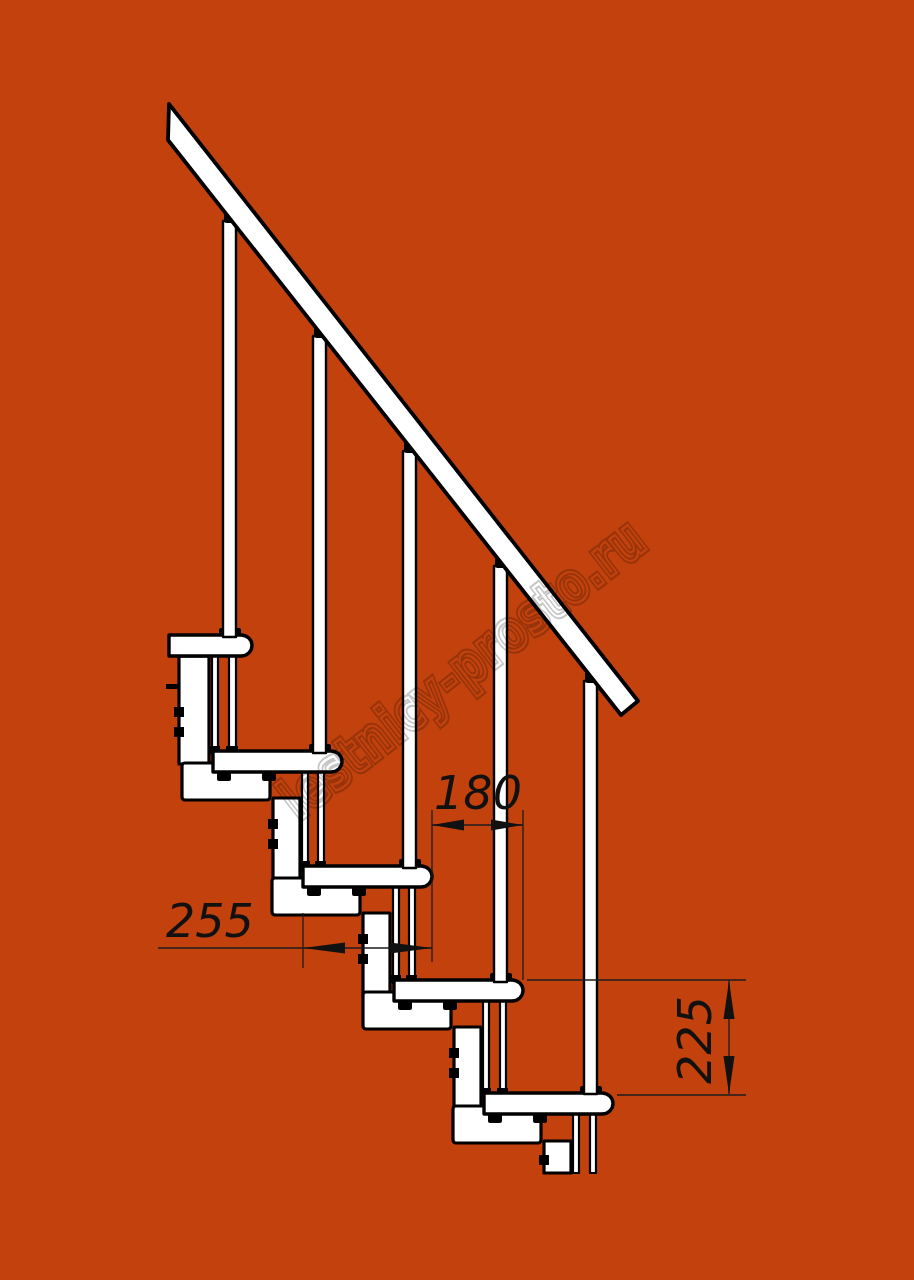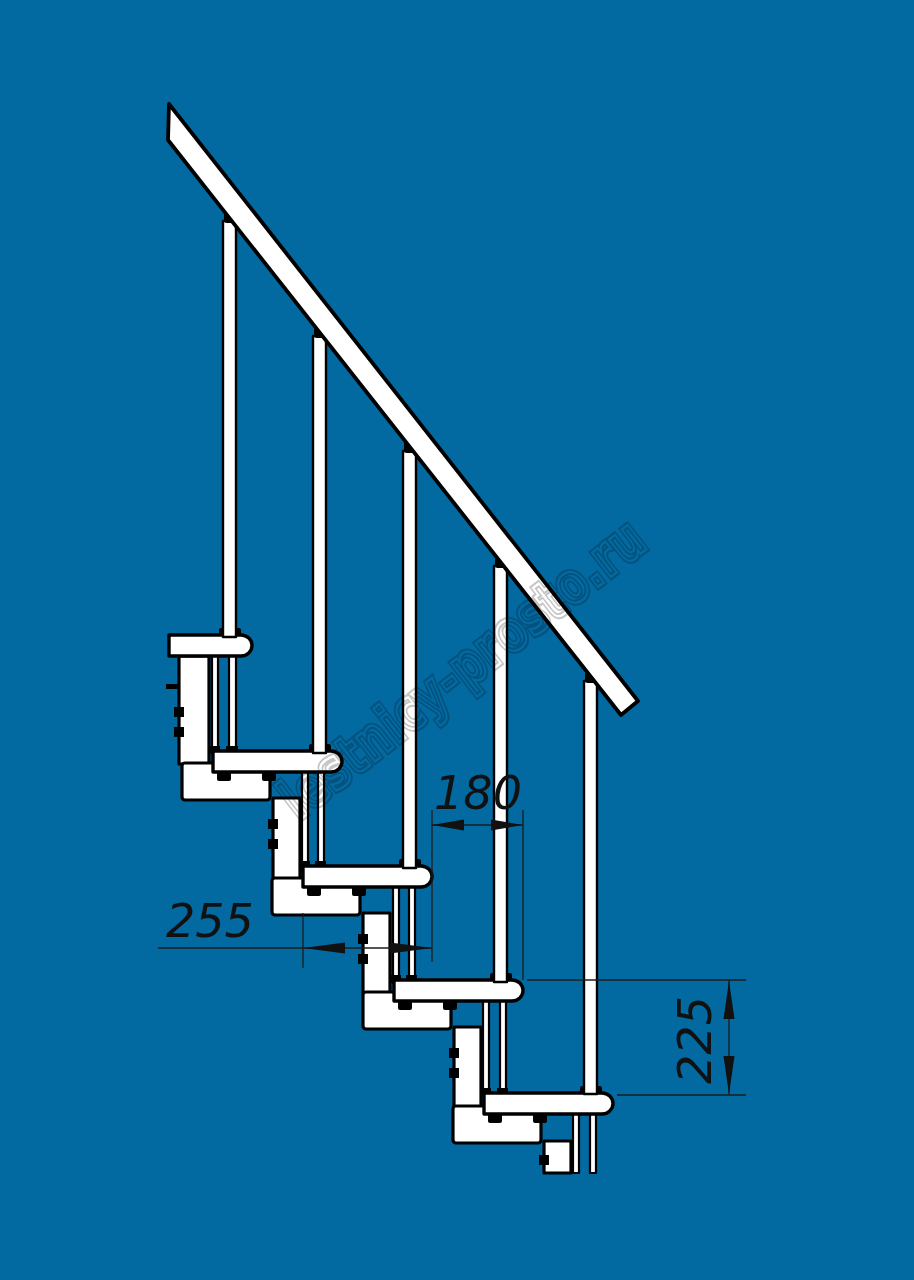--- a/index.html
+++ b/index.html
@@ -1,16 +1,16 @@
 <!DOCTYPE html>
 <html><head>
 <meta charset="utf-8">
 <style>
   html,body{margin:0;padding:0;background:#ffffff;}
-  .sheet{position:relative;width:914px;height:1280px;background:#0369a1;overflow:hidden;
+  .sheet{position:relative;width:914px;height:1280px;background:#c2410c;overflow:hidden;
          font-family:"DejaVu Sans",sans-serif;}
   svg{display:block}
   .white{fill:#ffffff;stroke:#000000;stroke-width:3.2;stroke-linejoin:round;}
   .bar{stroke-width:3.4;}
   .rod{stroke-width:2.2;}
   .bal{stroke-width:2.4;}
   .rail{stroke-width:3.8;}
   .dk{fill:#000000;stroke:none;}
   .dim{stroke:#1c1c1c;stroke-width:1.3;fill:none;}
   .arr{fill:#111111;stroke:none;}

